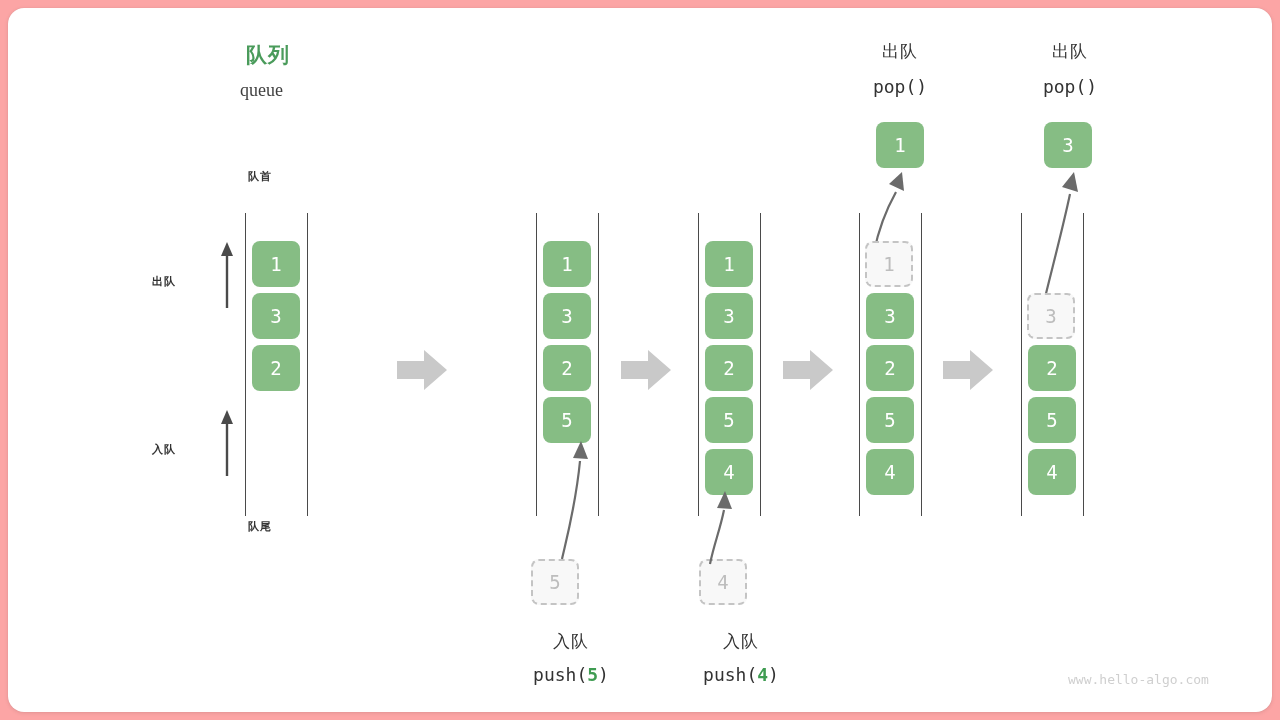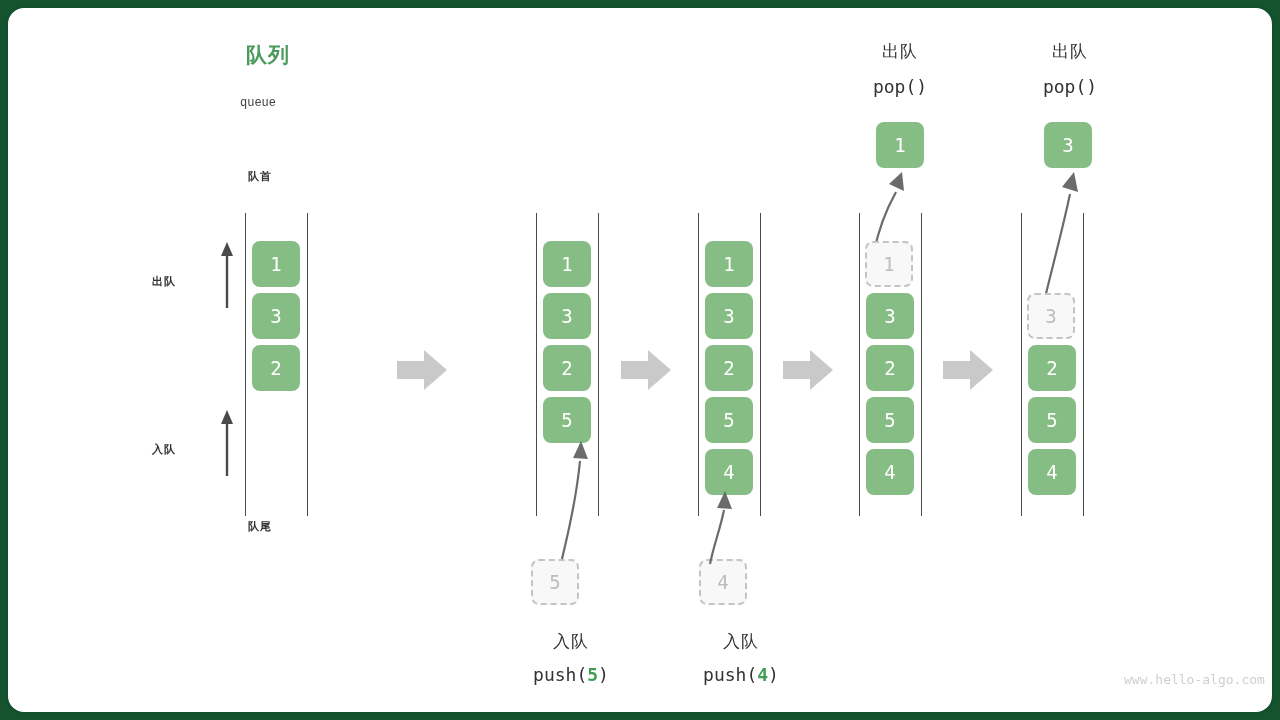--- a/index.html
+++ b/index.html
@@ -4,21 +4,21 @@
 <style>
   html, body {
     margin: 0;
     padding: 0;
     background: #ffffff;
   }
   #canvas {
     position: relative;
     width: 1280px;
     height: 720px;
-    background: #14532d;
+    background: #fca5a5;
     overflow: hidden;
     font-family: "DejaVu Sans", "Liberation Sans", sans-serif;
   }
   #card {
     position: absolute;
     left: 8px;
     top: 8px;
     width: 1264px;
     height: 704px;
     background: #ffffff;
@@ -31,25 +31,24 @@
 
   
   .title-cn {
     font-size: 21px;
     font-weight: bold;
     color: #4a9b5b;
     letter-spacing: 1px;
     white-space: nowrap;
   }
   .title-en {
-    font-family: Liberation Mono, monospace;
-    font-size: 12px;
+    font-family: Liberation Serif, serif;
+    font-size: 18px;
     color: #3f3f3f;
     white-space: nowrap;
-    margin-top: 16px;
   }
   .label-cn-bold {
     font-size: 11px;
     font-weight: bold;
     color: #333333;
     letter-spacing: 1px;
     white-space: nowrap;
   }
   .op-cn {
     font-size: 17px;
@@ -227,16 +226,16 @@
     </svg>
 
     <div class="rail" style="left:1013px; top:205px; height:303px;"></div>
     <div class="rail" style="left:1075px; top:205px; height:303px;"></div>
 
     <div class="cell ghost" style="left:1019px; top:285px;">3</div>
     <div class="cell" style="left:1020px; top:337px;">2</div>
     <div class="cell" style="left:1020px; top:389px;">5</div>
     <div class="cell" style="left:1020px; top:441px;">4</div>
 
-    <div class="watermark" style="left:1116px; top:664px;">www.hello-algo.com</div>
+    <div class="watermark" style="left:1060px; top:664px;">www.hello-algo.com</div>
 
   </div>
 </div>
 
 </body></html>

